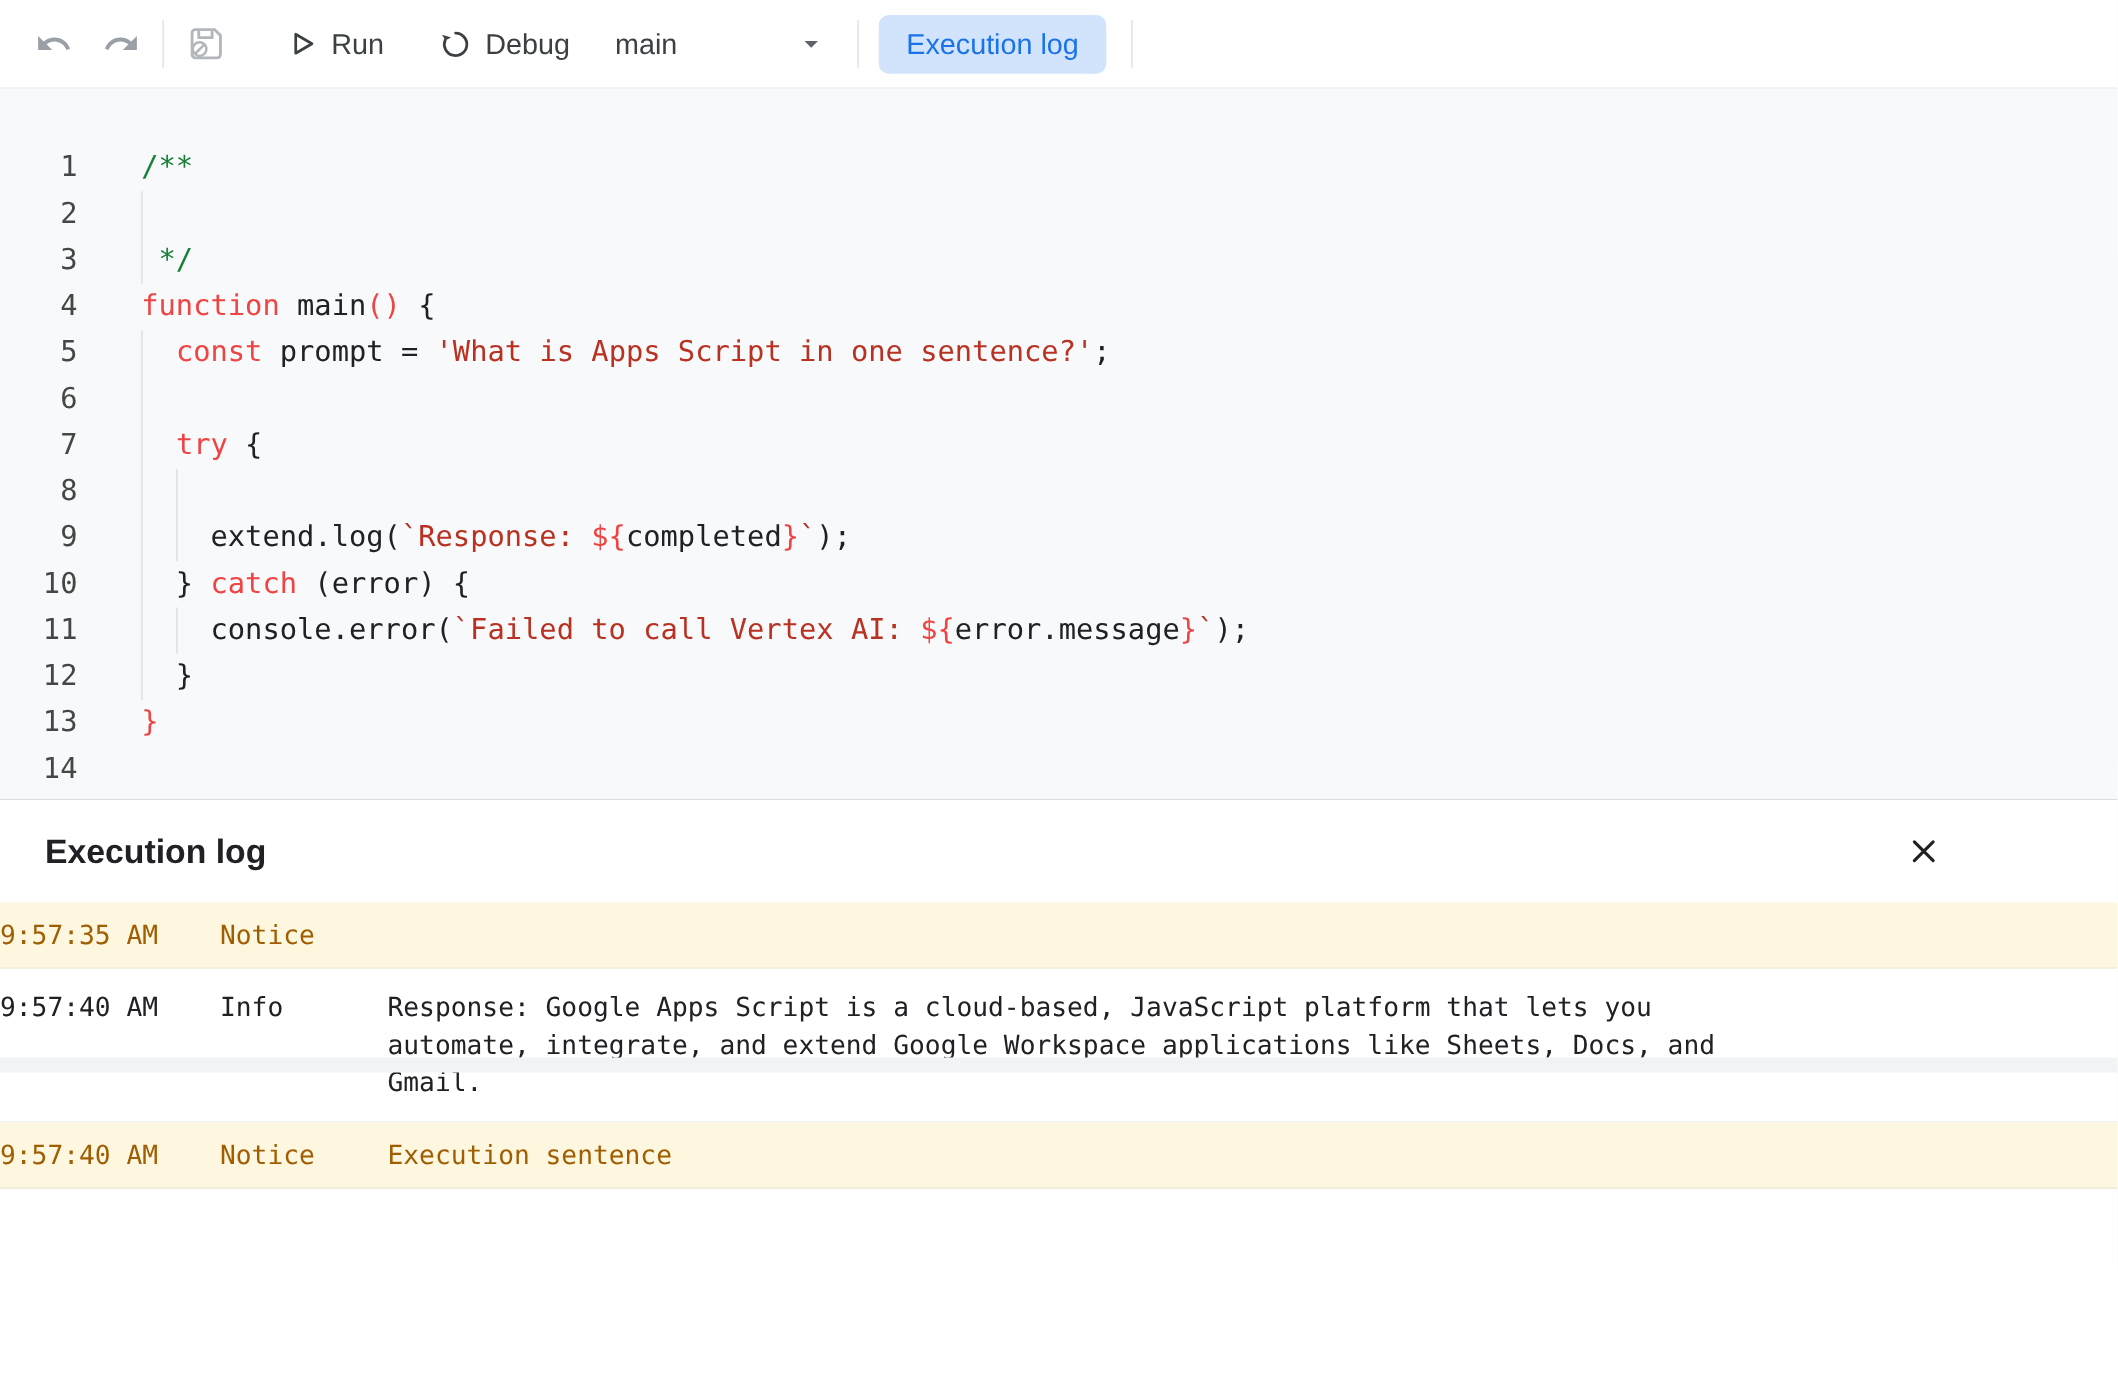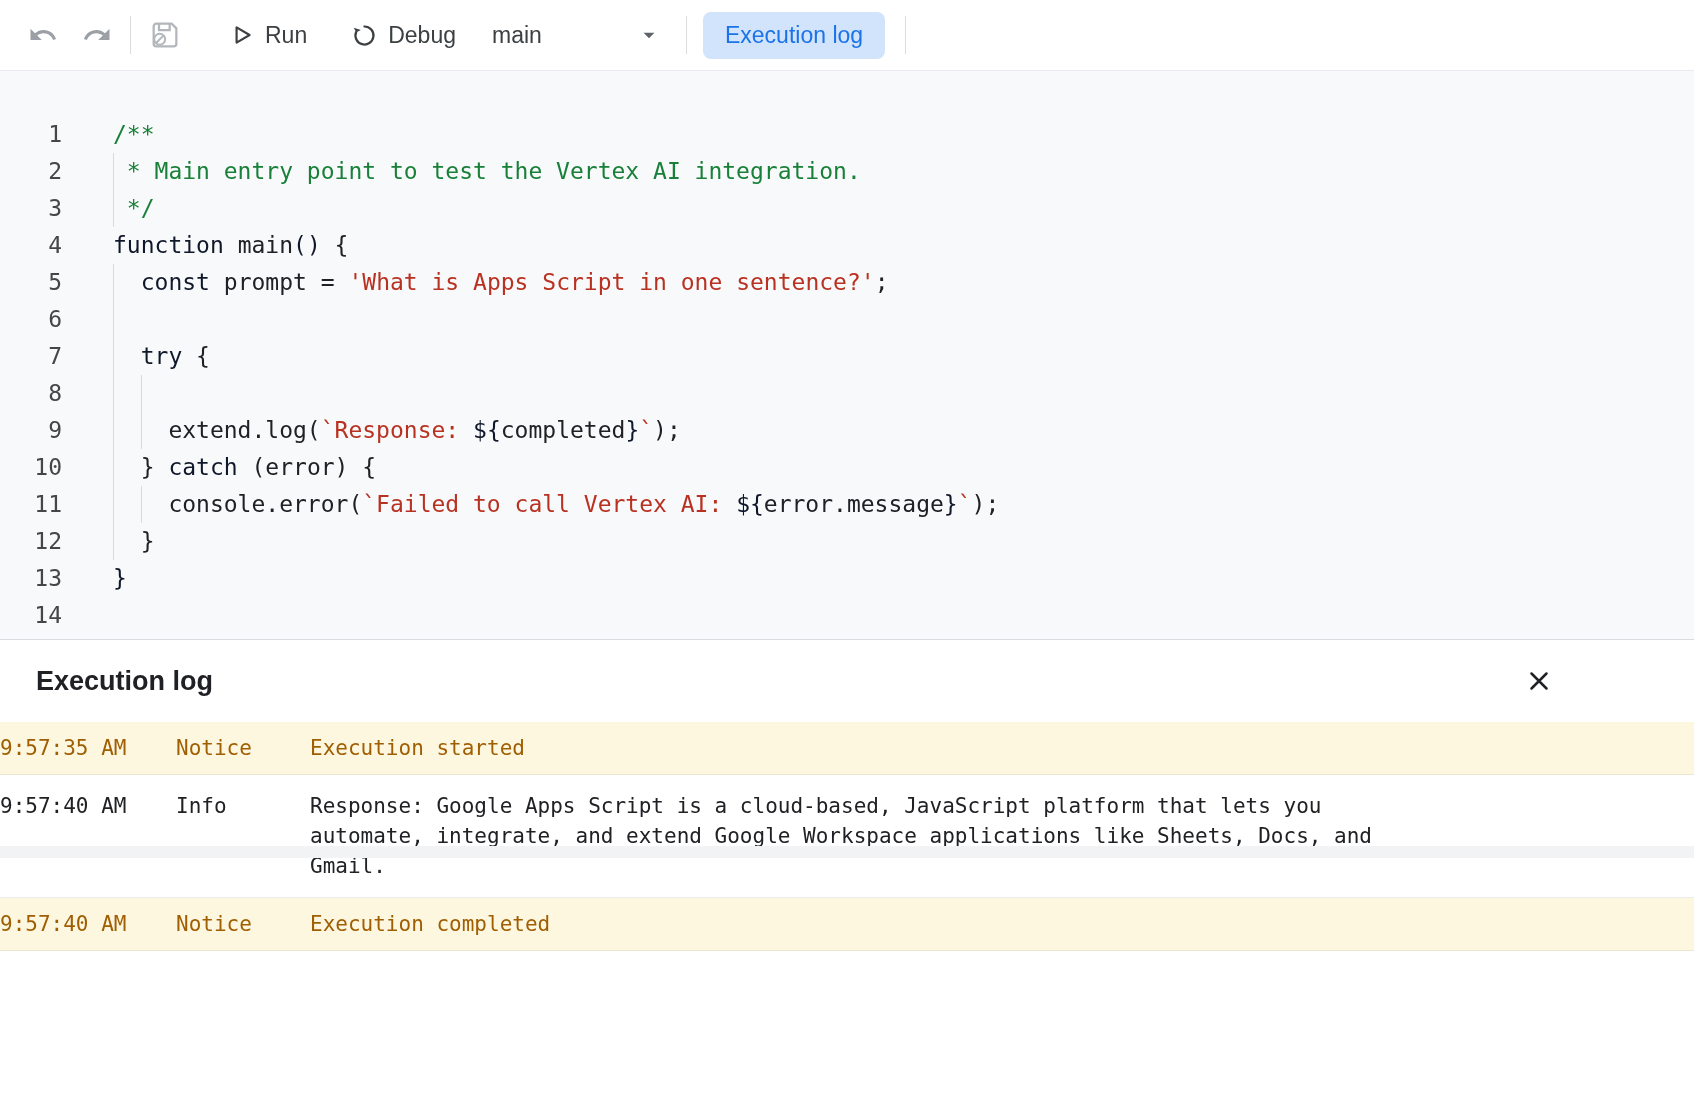--- a/index.html
+++ b/index.html
@@ -19,21 +19,21 @@
                margin-left: 36px; cursor: pointer; font-size: 23px; color: #3c4043; font-weight: 500; }
   .pill { background: #d2e3fc; color: #1a73e8; font-size: 23px; font-weight: 500; border: none;
           border-radius: 8px; padding: 10px 22px; font-family: inherit; cursor: pointer; }
 
   
   .editor { position: relative; height: 568px; background: #f8f9fa; padding-top: 45px;
             overflow: hidden; font-family: "DejaVu Sans Mono", monospace; font-size: 23px; }
   .code-line { display: flex; height: 37px; line-height: 37px; }
   .ln { width: 62px; text-align: right; color: #444746; flex: none; }
   .code { margin-left: 51px; white-space: pre; color: #202124; }
-  .tok-kw { color: #0f172a; }
+  .tok-kw { color: #ef4444; }
   .tok-st { color: #b93121; }
   .tok-cm { color: #188038; }
   .tok-pl { color: #202124; }
   .guide { position: absolute; width: 1px; background: #d8dadd; }
 
   
   .log-panel { background: #fff; border-top: 1px solid #dadce0; }
   .log-header { height: 82px; display: flex; align-items: center; justify-content: space-between;
                 padding: 0 140px 0 36px; background: #fff; }
   .log-title { font-size: 27px; font-weight: 700; color: #202124; }
@@ -112,21 +112,20 @@
     <div class="guide" style="left:113px; top:193px; height:296px"></div>
     <div class="guide" style="left:141px; top:304px; height:74px"></div>
     <div class="guide" style="left:141px; top:415px; height:37px"></div>
     <div id="code-lines">
         <div class="code-line">
           <span class="ln">1</span>
           <span class="code"><span class="tok-cm">/**</span></span>
         </div>
         <div class="code-line">
           <span class="ln">2</span>
-          <span class="code"><span class="tok-cm"> * Main entry point to test the Vertex AI integration.</span></span>
         </div>
         <div class="code-line">
           <span class="ln">3</span>
           <span class="code"><span class="tok-cm"> */</span></span>
         </div>
         <div class="code-line">
           <span class="ln">4</span>
           <span class="code"><span class="tok-kw">function</span><span class="tok-pl"> main</span><span class="tok-kw">()</span><span class="tok-pl"> {</span></span>
         </div>
         <div class="code-line">
@@ -177,29 +176,28 @@
       <button class="close-btn">
         <svg width="30" height="30" viewBox="0 0 24 24">
           <path d="M6 6l12 12M18 6L6 18" stroke="#202124" stroke-width="2" stroke-linecap="round"></path>
         </svg>
       </button>
     </div>
     <div id="log-rows">
         <div class="log-row notice">
           <div class="lt">9:57:35 AM</div>
           <div class="ll">Notice</div>
-          <div class="lm">Execution started</div>
         </div>
         <div class="log-row info">
           <div class="lt">9:57:40 AM</div>
           <div class="ll">Info</div>
           <div class="lm">Response: Google Apps Script is a cloud-based, JavaScript platform that lets you automate, integrate, and extend Google Workspace applications like Sheets, Docs, and Gmail.</div>
         </div>
         <div class="log-row notice">
           <div class="lt">9:57:40 AM</div>
           <div class="ll">Notice</div>
-          <div class="lm">Execution completed</div>
+          <div class="lm">Execution sentence</div>
         </div>
       </div>
   </div>
 
   <div class="bottom-strip"></div>
 </div>
 
 </body></html>

